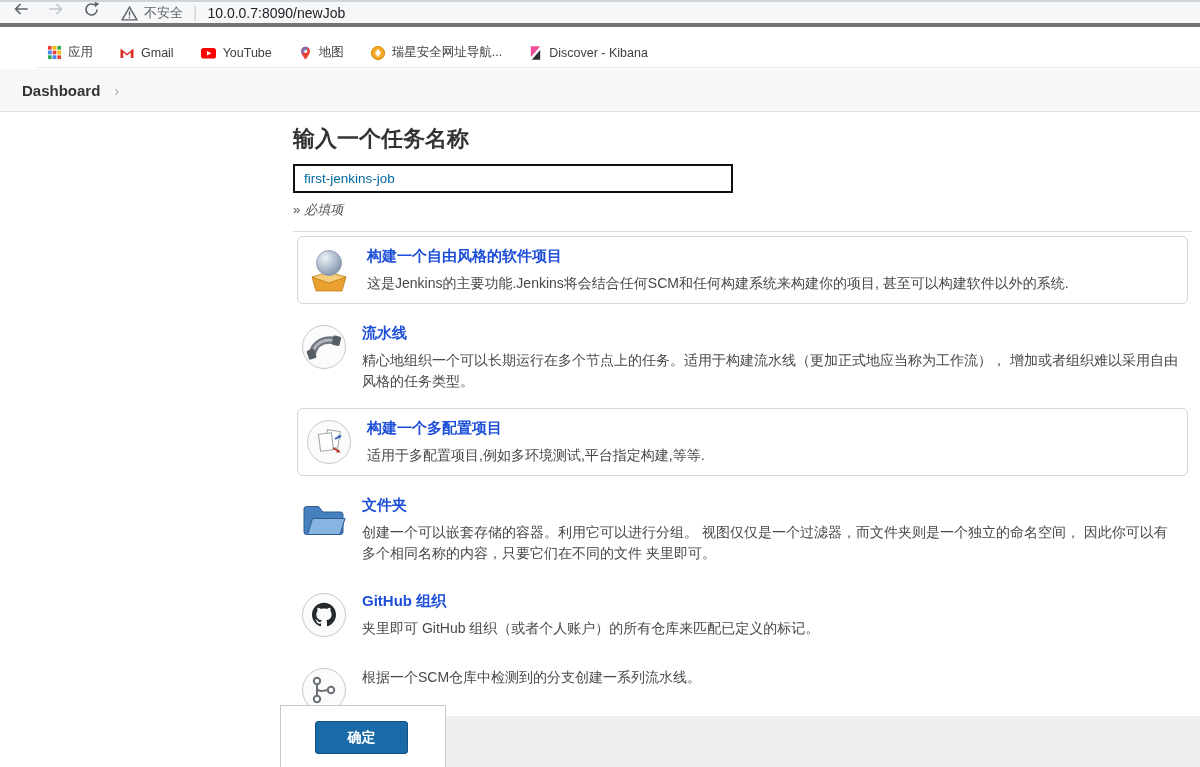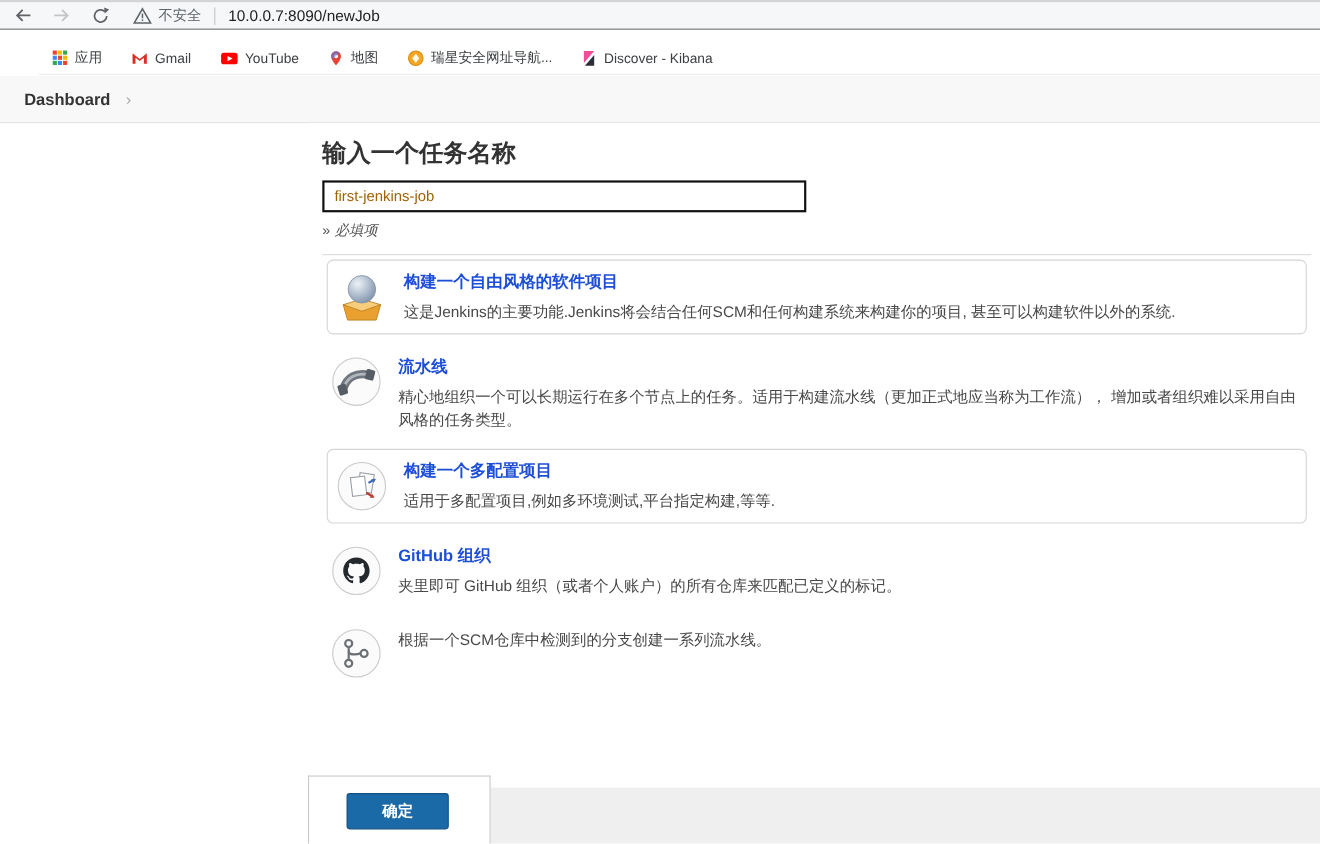--- a/index.html
+++ b/index.html
@@ -2,22 +2,22 @@
 <html><head>
 <meta charset="utf-8">
 <style>
   * { box-sizing: border-box; }
   html,body { margin:0; padding:0; width:1200px; height:767px; overflow:hidden;
               font-family:"Liberation Sans","DejaVu Sans",sans-serif; background:#fff; }
   .stage { position:relative; width:1200px; height:767px; background:#fff; }
 
   
   .toolbar { position:absolute; top:0; left:0; right:0; height:27px; background:#f6f7f8;
-             border-top:2px solid #d2d5d8; border-bottom:1px solid #737373;
-             display:flex; align-items:center; }
+             border-top:2px solid #d2d5d8; border-bottom:4px solid #737373;
+             display:flex; align-items:flex-end; }
   .nav-btn { width:28px; height:28px; margin-left:7px; display:flex; align-items:center;
              justify-content:center; border-radius:50%; cursor:pointer; }
   .addr { display:flex; align-items:center; margin-left:16px; }
   .sec-label { color:#5f6368; font-size:13px; margin-left:6px; }
   .addr-sep { color:#d0d3d6; font-size:17px; margin:0 10px; font-weight:300; }
   .url-text { color:#202124; font-size:14px; }
 
   
   .bookmarks { position:absolute; top:38px; left:0; right:0; height:30px; background:#fff;
                border-bottom:1px solid #ededee; display:flex; align-items:center;
@@ -29,21 +29,21 @@
   .crumb-bar { position:absolute; top:69px; left:0; right:0; height:43px; background:#f8f8f8;
                border-bottom:1px solid #e3e3e3; display:flex; align-items:center; }
   .crumb { font-size:15px; font-weight:bold; color:#333; margin-left:22px; cursor:pointer; }
   .crumb-sep { color:#a9a9a9; font-size:15px; margin-left:14px; cursor:pointer; }
 
   
   .content { position:absolute; top:112px; left:280px; right:0; bottom:0; background:#fff; }
   .inner { padding:12px 8px 0 13px; }
   .page-title { font-size:22px; font-weight:bold; color:#333; margin:0; }
   .name-input { display:block; margin-top:10px; width:440px; height:29px; border:2px solid #101010;
-                padding:2px 9px; font-size:13.5px; color:#a16207; outline:none;
+                padding:2px 9px; font-size:13.5px; color:#0369a1; outline:none;
                 font-family:"Liberation Sans","DejaVu Sans",sans-serif; }
   .req-note { margin-top:8px; font-size:13px; color:#555; }
   .req-note .marker { font-style:normal; margin-right:4px; }
   .req-note .txt { font-style:italic; }
 
   .items { margin-top:12px; border-top:1px solid #dcdcdc; }
   .item { display:flex; padding:15px 7px 12px 7px; cursor:pointer; }
   .item.boxed { border:1px solid #d5d5d5; border-radius:6px; margin:4px 4px;
                 padding:9px 7px; background:#fff; }
   .icon48 { width:48px; height:48px; flex:0 0 48px; margin-right:14px; }
@@ -206,20 +206,30 @@
             <polygon points="35.5,34.6 31,34.4 33.6,31.2" fill="#b63b2e"></polygon>
             <path d="M30 21 l5 -2.8" stroke="#3a66b5" stroke-width="2" fill="none"></path>
             <polygon points="36.8,17.2 32.4,17.6 34.8,20.8" fill="#3a66b5"></polygon>
           </svg>
           <div class="item-text">
             <div class="item-title">构建一个多配置项目</div>
             <div class="item-desc">适用于多配置项目,例如多环境测试,平台指定构建,等等.</div>
           </div>
         </div>
 
+        <div class="item">
+          <svg class="icon48" viewBox="0 0 48 48">
+            <path d="M4 14 a2.5 2.5 0 0 1 2.5 -2.5 h12 l4.5 5.5 h17.5 a2.5 2.5 0 0 1 2.5 2.5 v17.5 a2.5 2.5 0 0 1 -2.5 2.5 h-34 a2.5 2.5 0 0 1 -2.5 -2.5 Z" fill="#4680bf" stroke="#2b5c92" stroke-width="1"></path>
+            <path d="M7.5 39.5 L12.5 23.5 h32.5 l-5 16 Z" fill="#87b5e1" stroke="#2b5c92" stroke-width="1"></path>
+          </svg>
+          <div class="item-text">
+            <div class="item-title">文件夹</div>
+            <div class="item-desc">创建一个可以嵌套存储的容器。利用它可以进行分组。 视图仅仅是一个过滤器，而文件夹则是一个独立的命名空间， 因此你可以有多个相同名称的内容，只要它们在不同的文件 夹里即可。</div>
+          </div>
+        </div>
 
         <div class="item">
           <svg class="icon48" viewBox="0 0 48 48">
             <circle cx="24" cy="24" r="21.5" fill="#fbfbfb" stroke="#c9c9c9"></circle>
             <path transform="translate(12,11.5)" fill="#24292e" d="M12 .297c-6.63 0-12 5.373-12 12 0 5.303 3.438 9.8 8.205 11.385.6.113.82-.258.82-.577 0-.285-.01-1.04-.015-2.04-3.338.724-4.042-1.61-4.042-1.61C4.422 18.07 3.633 17.7 3.633 17.7c-1.087-.744.084-.729.084-.729 1.205.084 1.838 1.236 1.838 1.236 1.07 1.835 2.809 1.305 3.495.998.108-.776.417-1.305.76-1.605-2.665-.3-5.466-1.332-5.466-5.93 0-1.31.465-2.38 1.235-3.22-.135-.303-.54-1.523.105-3.176 0 0 1.005-.322 3.3 1.23.96-.267 1.98-.399 3-.405 1.02.006 2.04.138 3 .405 2.28-1.552 3.285-1.23 3.285-1.23.645 1.653.24 2.873.12 3.176.765.84 1.23 1.91 1.23 3.22 0 4.61-2.805 5.625-5.475 5.92.42.36.81 1.096.81 2.22 0 1.606-.015 2.896-.015 3.286 0 .315.21.69.825.57C20.565 22.092 24 17.592 24 12.297c0-6.627-5.373-12-12-12"></path>
           </svg>
           <div class="item-text">
             <div class="item-title">GitHub 组织</div>
             <div class="item-desc">夹里即可 GitHub 组织（或者个人账户）的所有仓库来匹配已定义的标记。</div>
           </div>

